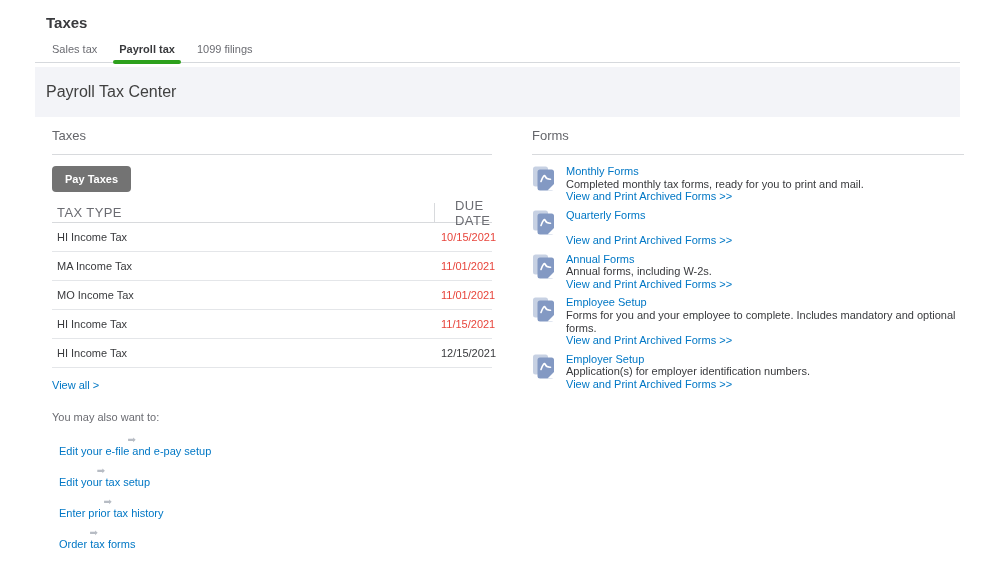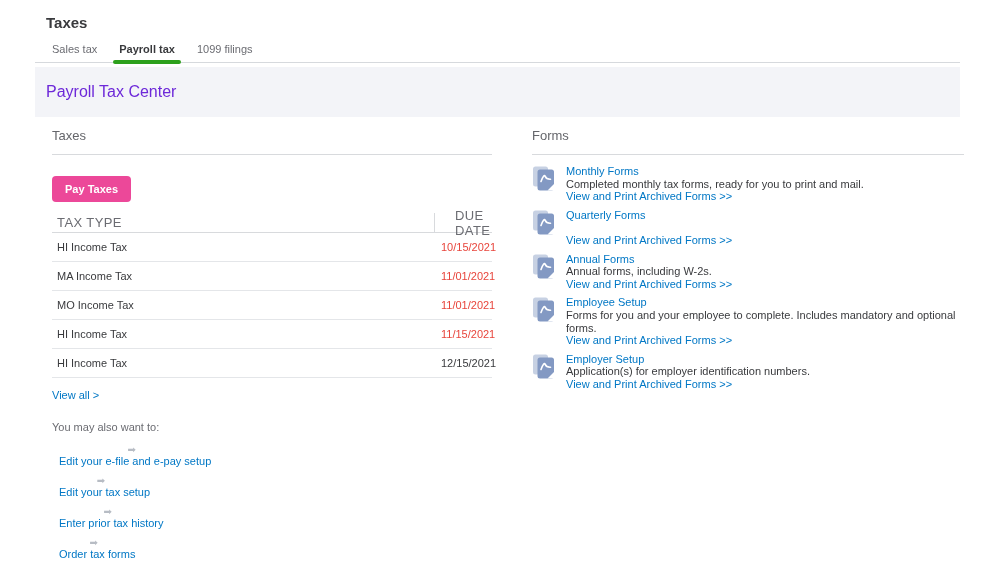--- a/index.html
+++ b/index.html
@@ -38,38 +38,38 @@
     height: 4px; background: #2ca01c; border-radius: 2px;
   }
 
   .subheader-band {
     position: absolute; left: 35px; top: 67px; width: 925px; height: 50px;
     background: #f3f4f8;
     display: flex; align-items: center;
   }
   .subheader-band .band-title {
     margin-left: 11px;
-    font-size: 16px; color: #6d28d9;
+    font-size: 16px; color: #404040;
   }
 
   
   .col-left  { position: absolute; left: 52px;  top: 128px; width: 440px; }
   .col-right { position: absolute; left: 532px; top: 128px; width: 432px; }
 
   .section-heading {
     font-size: 13px; color: #65666b;
     padding-bottom: 11px;
     border-bottom: 1px solid #d8dadd;
   }
 
   
   .pay-btn {
     display: inline-block;
-    margin-top: 21px;
-    background: #ec4899; color: #fff;
+    margin-top: 11px;
+    background: #737373; color: #fff;
     font-family: "Liberation Sans", sans-serif;
     font-size: 11px; font-weight: bold;
     border: 0; border-radius: 4px;
     padding: 7px 13px;
     cursor: pointer;
   }
 
   .tax-table { margin-top: 11px; }
   .tax-table .thead {
     display: flex; height: 20px; align-items: center;

